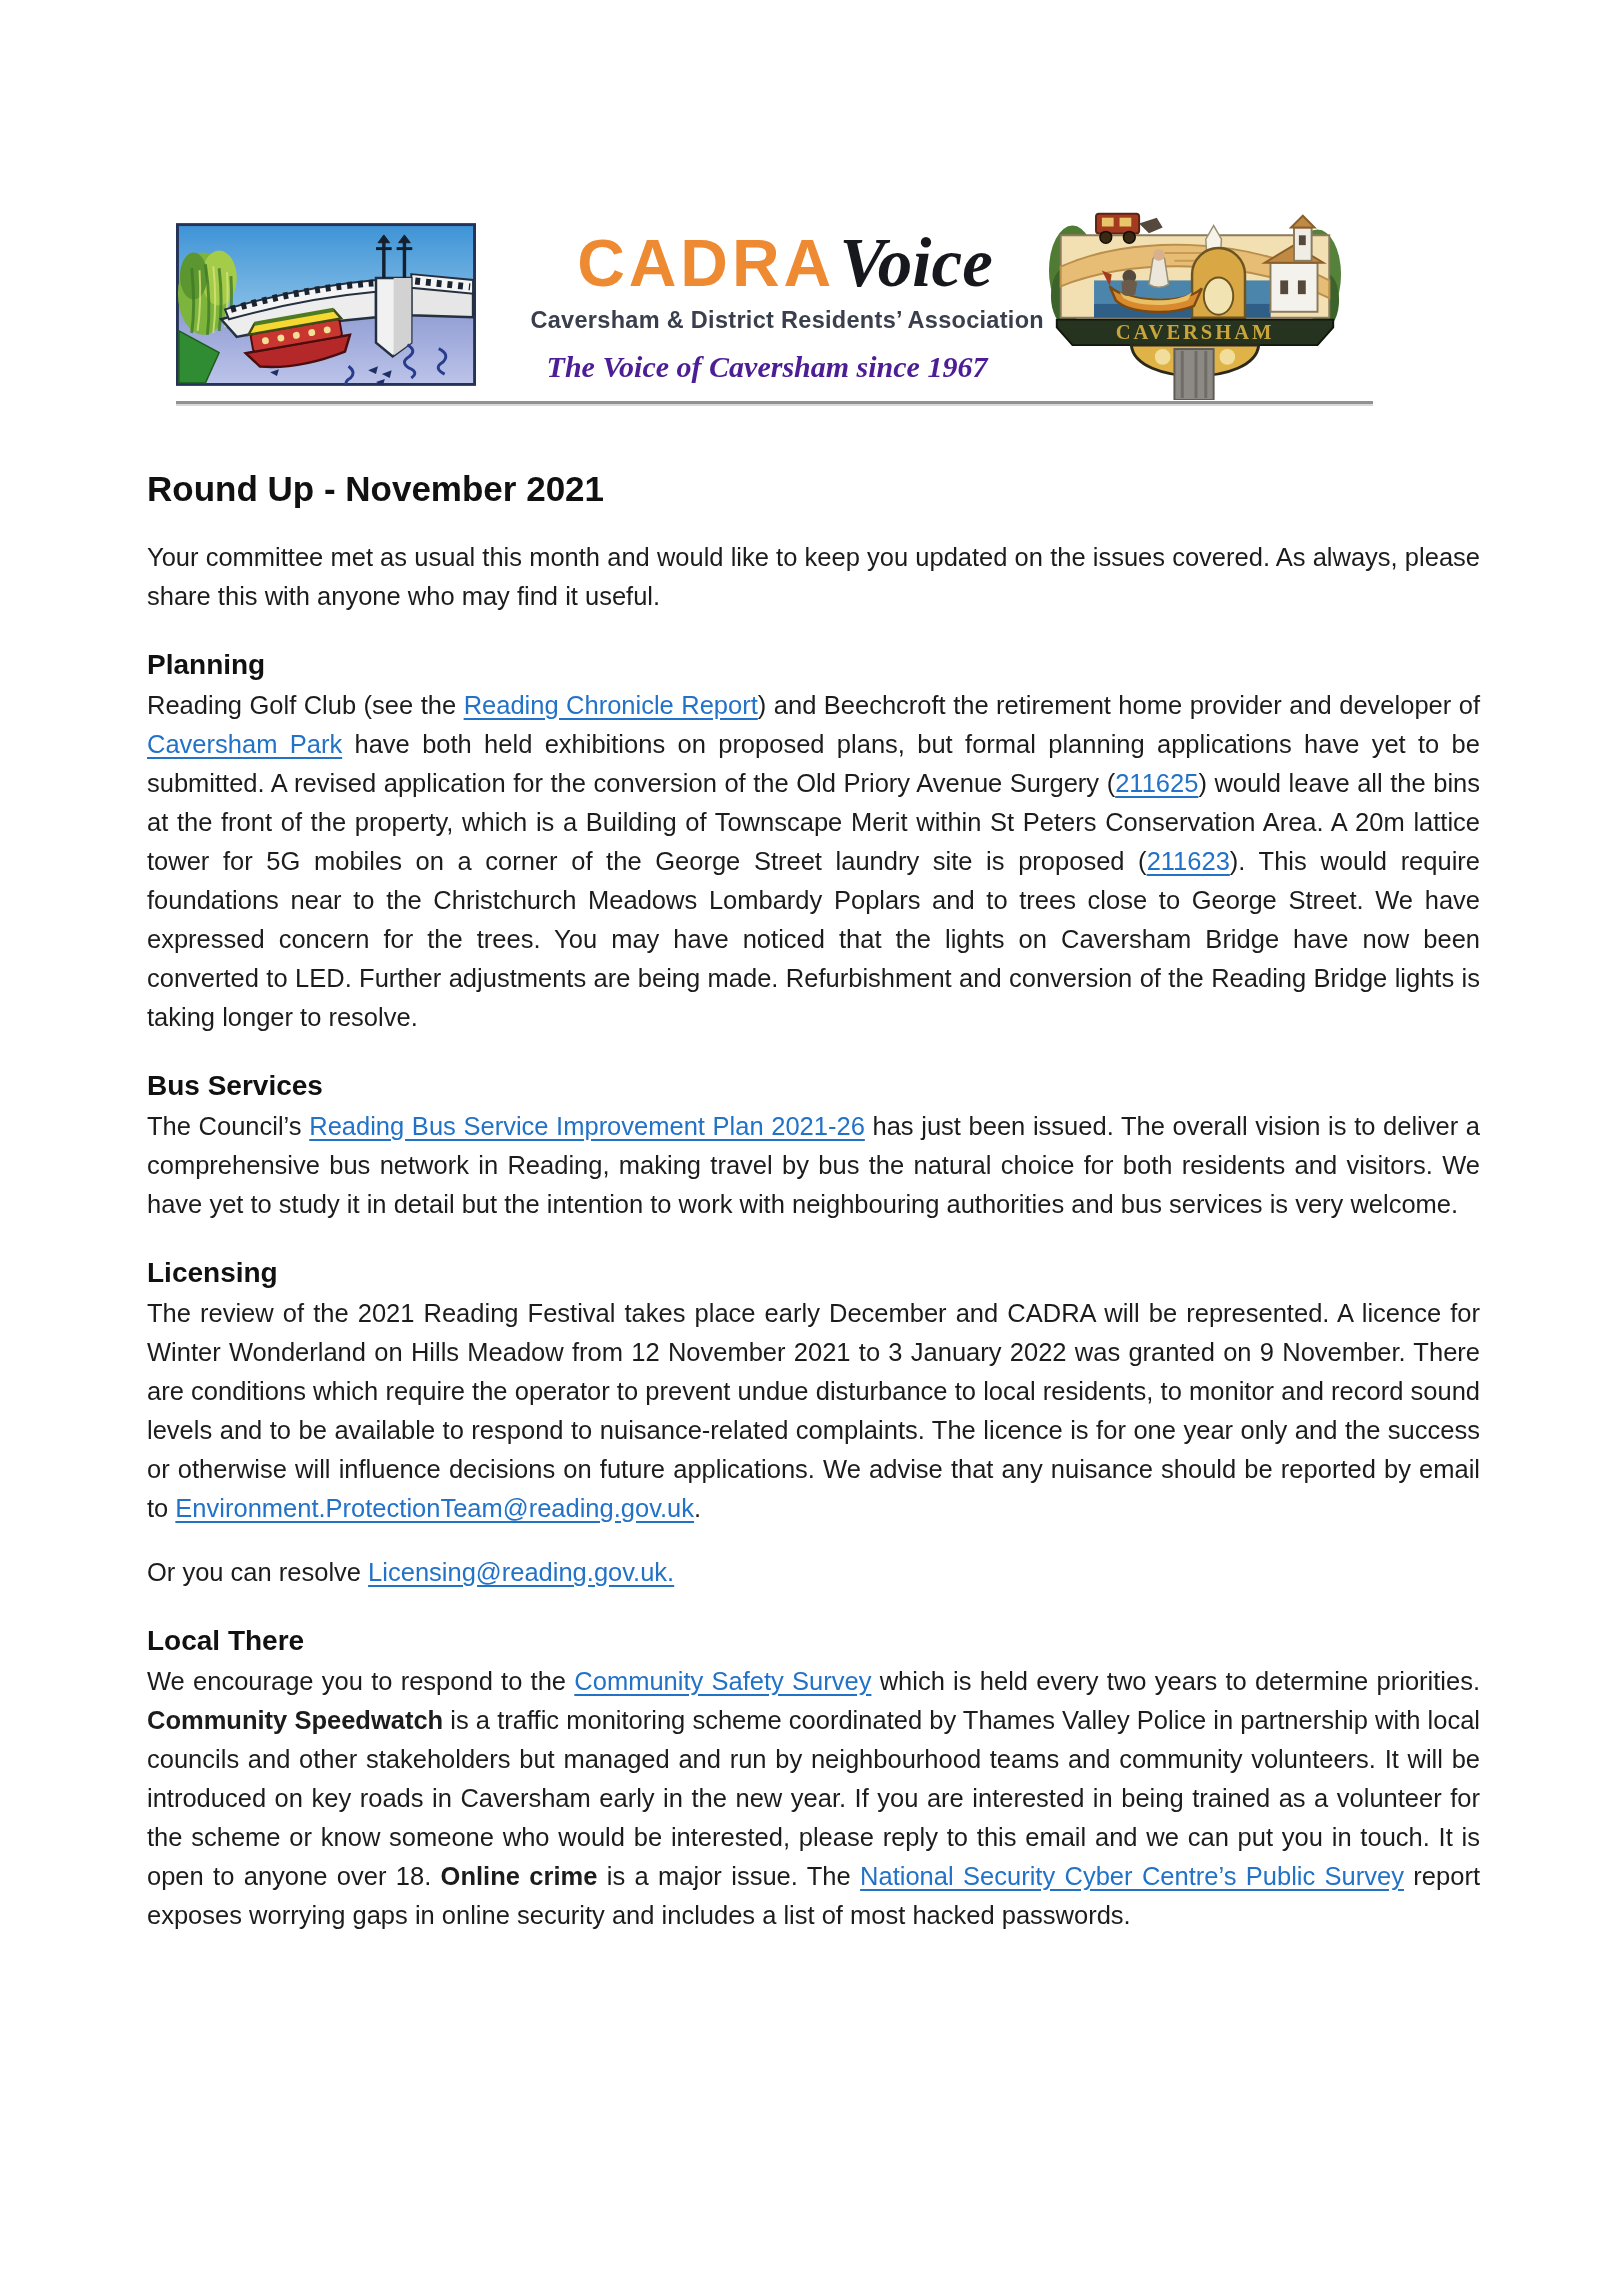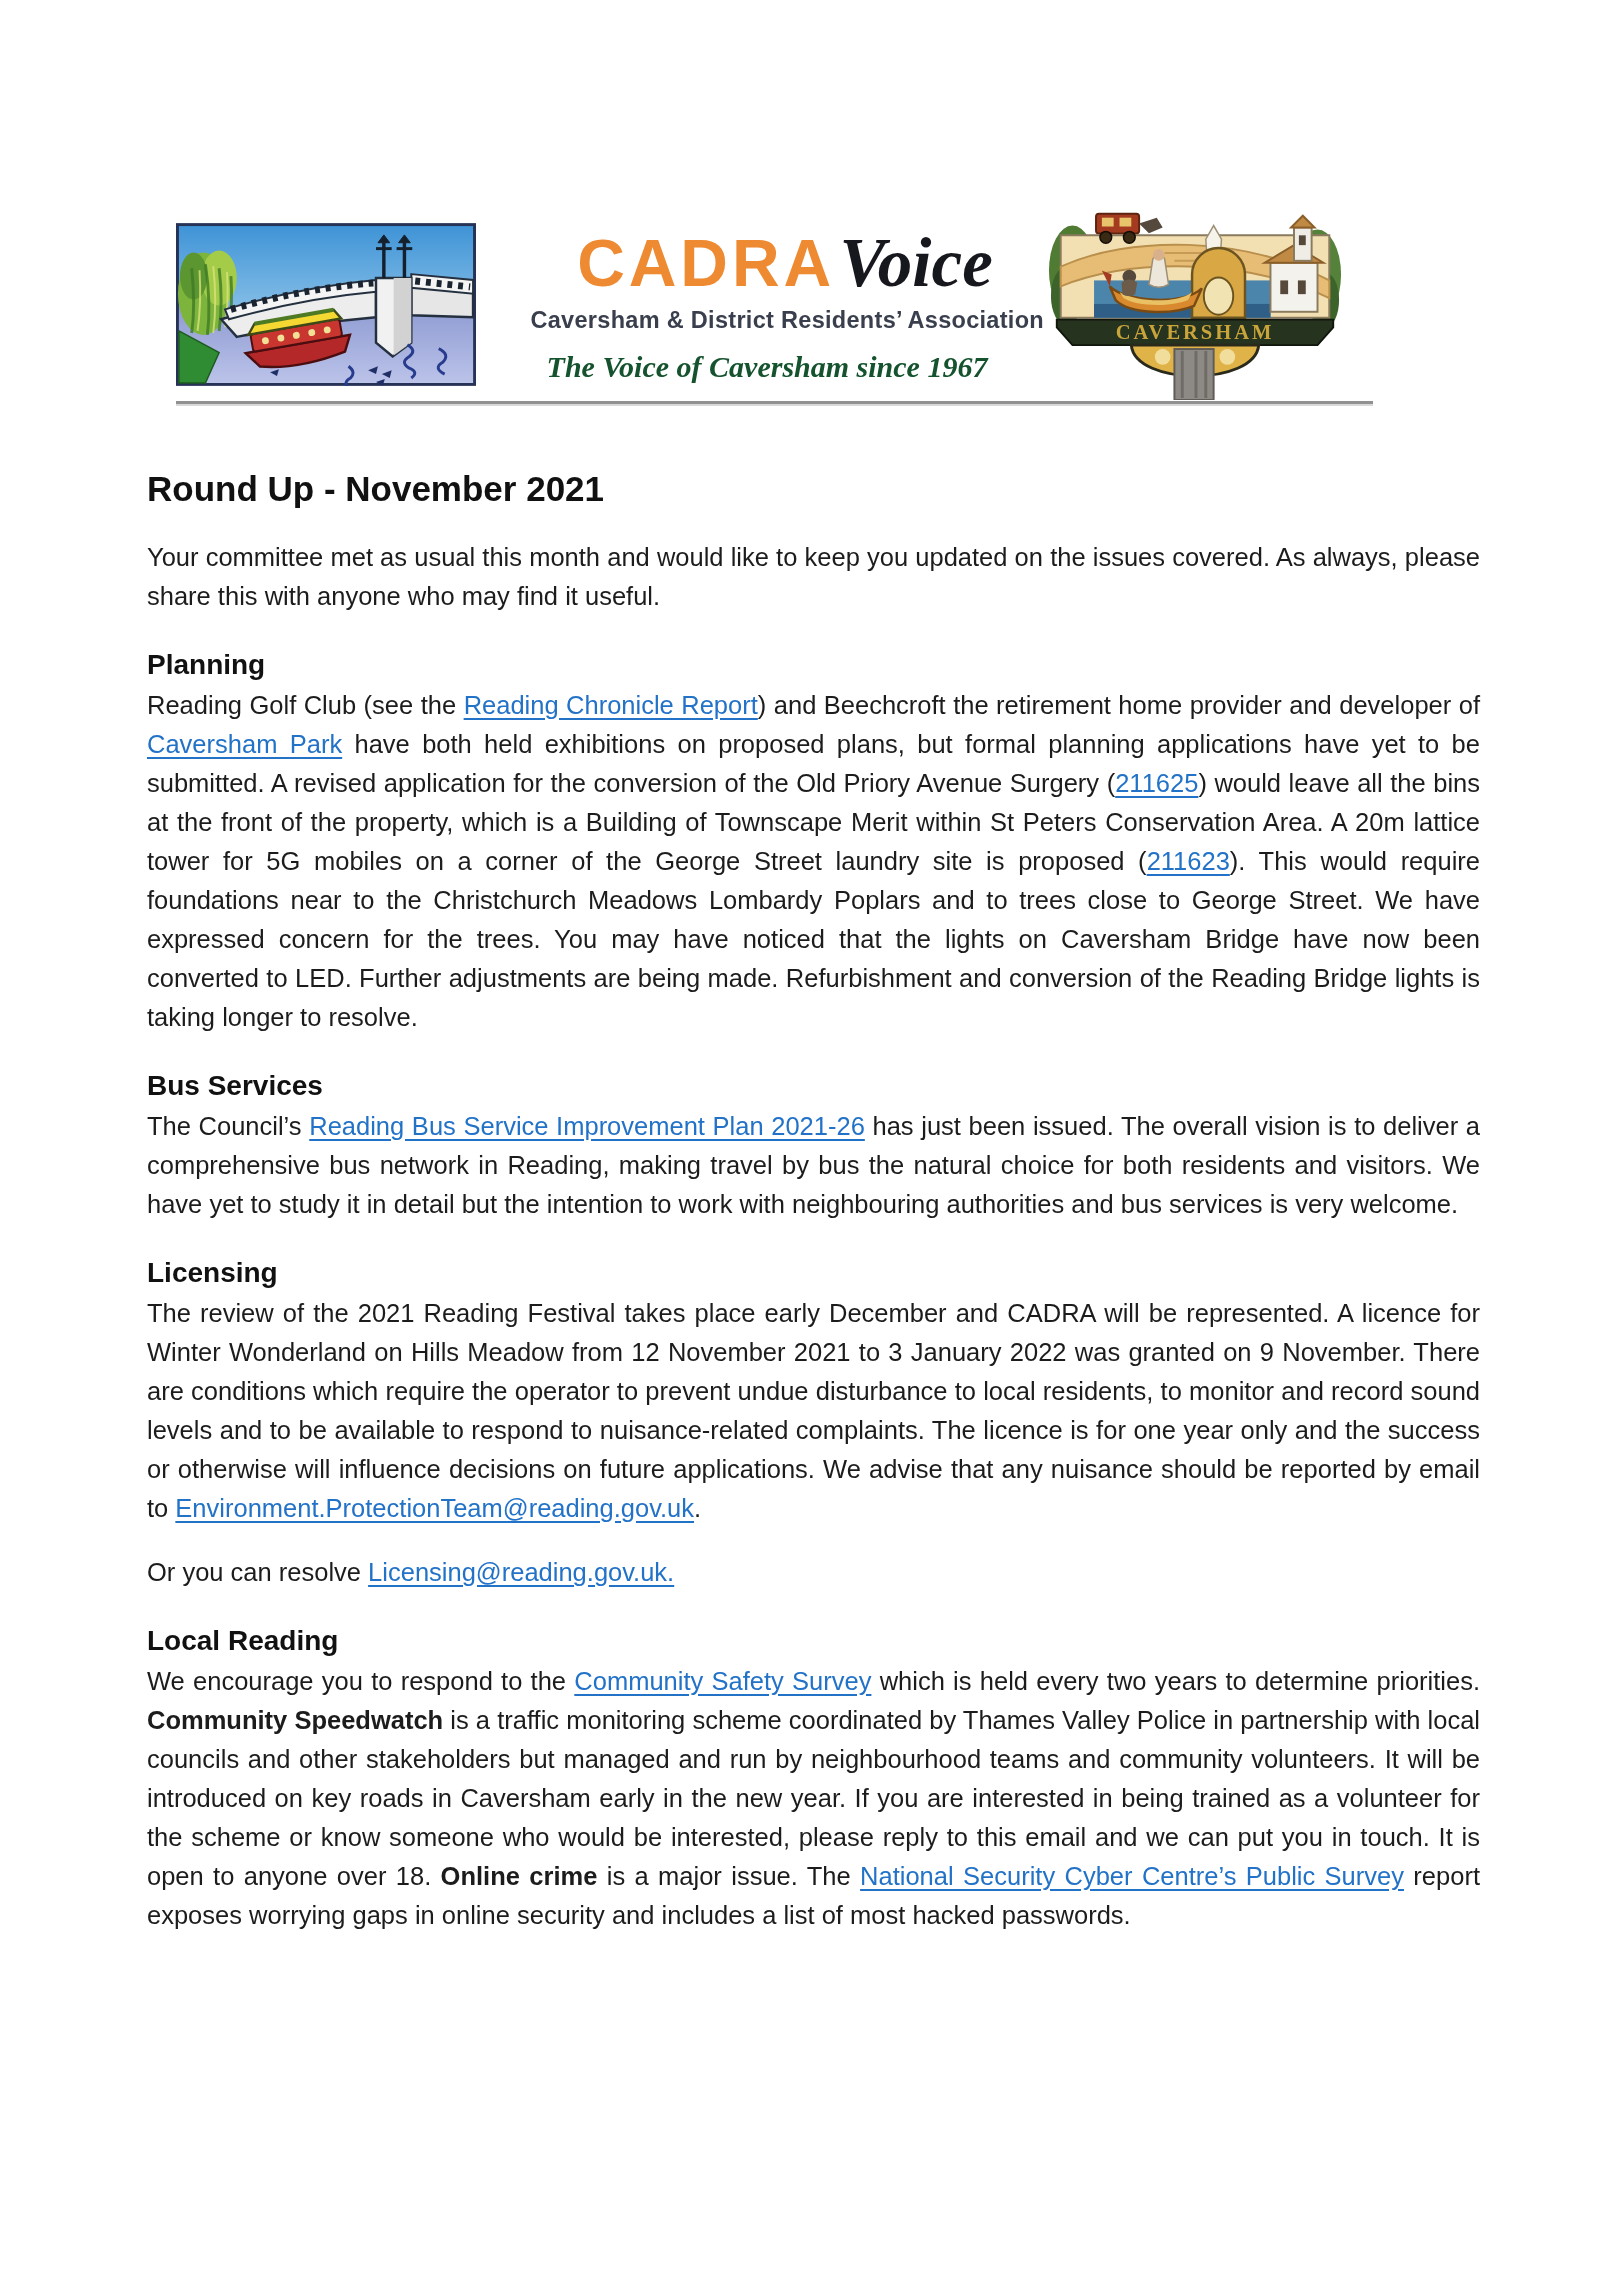--- a/index.html
+++ b/index.html
@@ -51,21 +51,21 @@
     color:var(--subtitle-dark);
     white-space:nowrap;
     text-align:right;
   }
   .brand-tagline{
     margin-top:16.7px;
     font-family:"Liberation Serif", serif;
     font-style:italic;
     font-weight:bold;
     font-size:30px;
-    color:#14532d;
+    color:#4c1d95;
     white-space:nowrap;
   }
   .header-rule{
     position:absolute;left:176px;top:401px;width:1197px;height:2.9px;
     background:var(--rule-gray);
     box-shadow:0 2px 0 #d8d8d8;
   }
   
   .content{
     position:absolute;left:147px;top:453px;width:1333px;
@@ -260,19 +260,19 @@
       <p><span>The Council’s </span><a href="#" class="doc-link">Reading Bus Service Improvement Plan 2021-26</a><span> has just been issued. The overall vision is to deliver a comprehensive bus network in Reading, making travel by bus the natural choice for both residents and visitors. We have yet to study it in detail but the intention to work with neighbouring authorities and bus services is very welcome.</span></p>
     </section>
 
     <section>
       <h2>Licensing</h2>
       <p><span>The review of the 2021 Reading Festival takes place early December and CADRA will be represented. A licence for Winter Wonderland on Hills Meadow from 12 November 2021 to 3 January 2022 was granted on 9 November. There are conditions which require the operator to prevent undue disturbance to local residents, to monitor and record sound levels and to be available to respond to nuisance-related complaints. The licence is for one year only and the success or otherwise will influence decisions on future applications. We advise that any nuisance should be reported by email to </span><a href="#" class="doc-link">Environment.ProtectionTeam@reading.gov.uk</a><span>.</span></p>
       <p class="second-para"><span>Or you can resolve </span><a href="#" class="doc-link">Licensing@reading.gov.uk.</a></p>
     </section>
 
     <section>
-      <h2>Local Reading</h2>
+      <h2>Local There</h2>
       <p><span>We encourage you to respond to the </span><a href="#" class="doc-link">Community Safety Survey</a><span> which is held every two years to determine priorities. </span><span style="font-weight: bold;">Community Speedwatch</span><span> is a traffic monitoring scheme coordinated by Thames Valley Police in partnership with local councils and other stakeholders but managed and run by neighbourhood teams and community volunteers. It will be introduced on key roads in Caversham early in the new year. If you are interested in being trained as a volunteer for the scheme or know someone who would be interested, please reply to this email and we can put you in touch. It is open to anyone over 18. </span><span style="font-weight: bold;">Online crime</span><span> is a major issue. The </span><a href="#" class="doc-link">National Security Cyber Centre’s Public Survey</a><span> report exposes worrying gaps in online security and includes a list of most hacked passwords.</span></p>
     </section>
   </div>
 
 </div>
 
 
 </body></html>

